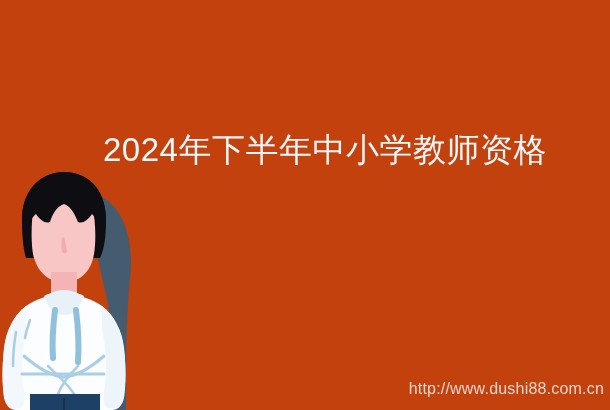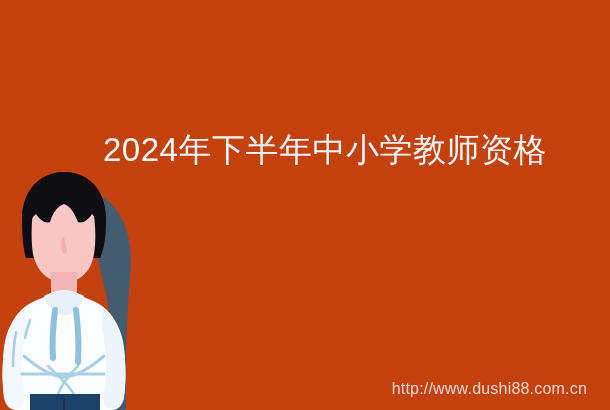--- a/index.html
+++ b/index.html
@@ -45,21 +45,21 @@
     text-align: left;
     white-space: nowrap;
   }
   #title-block .tline {
     display: block;
   }
 
   
   #watermark {
     position: absolute;
-    right: 23px;
+    right: 6px;
     bottom: 12px;
     color: rgba(245, 250, 253, 0.80);
     font-size: 16px;
     letter-spacing: 0.2px;
     line-height: 18px;
     white-space: nowrap;
   }
 </style>
 </head>
 <body>

